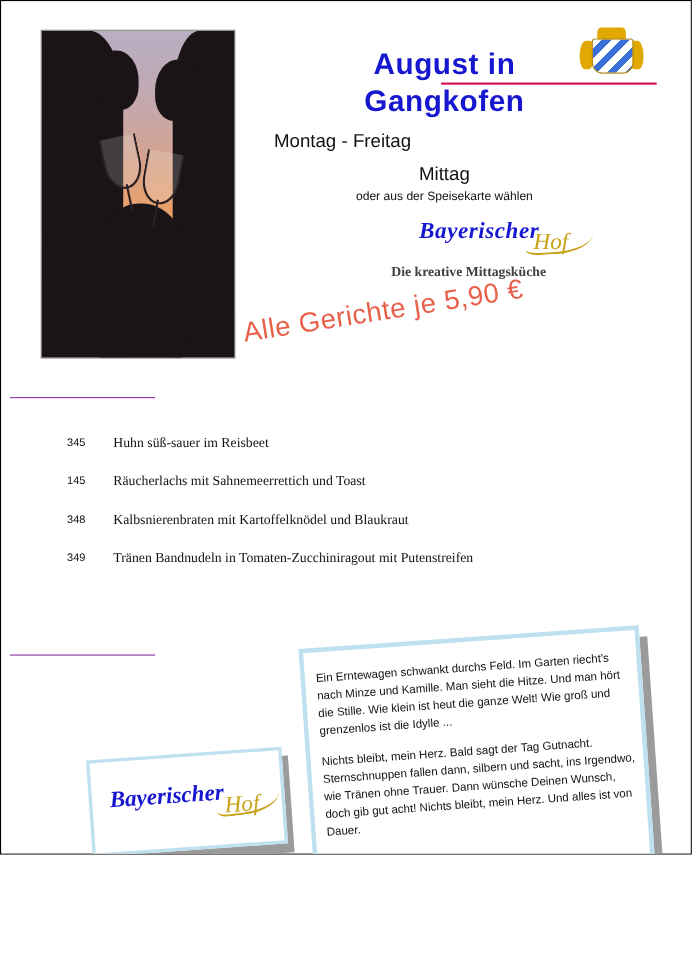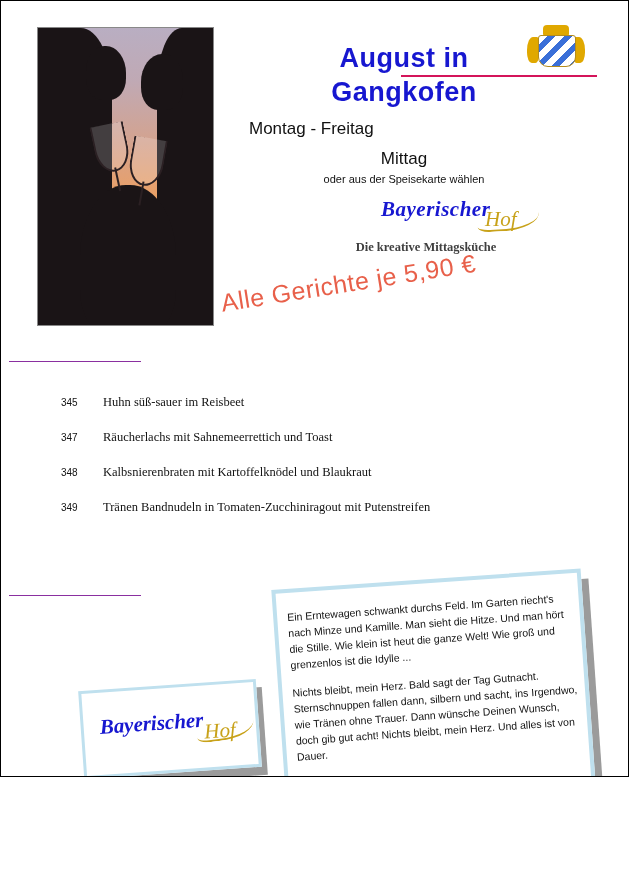--- a/index.html
+++ b/index.html
@@ -431,21 +431,21 @@
 
   <div class="rule r1"></div>
   <div class="rule r2"></div>
 
   <div class="dishes">
     <div class="dish">
       <div class="num">345</div>
       <div class="name">Huhn süß-sauer im Reisbeet</div>
     </div>
     <div class="dish">
-      <div class="num">347</div>
+      <div class="num">145</div>
       <div class="name">Räucherlachs mit Sahnemeerrettich und Toast</div>
     </div>
     <div class="dish">
       <div class="num">348</div>
       <div class="name">Kalbsnierenbraten mit Kartoffelknödel und Blaukraut</div>
     </div>
     <div class="dish">
       <div class="num">349</div>
       <div class="name">Tränen Bandnudeln in Tomaten-Zucchiniragout mit Putenstreifen</div>
     </div>

